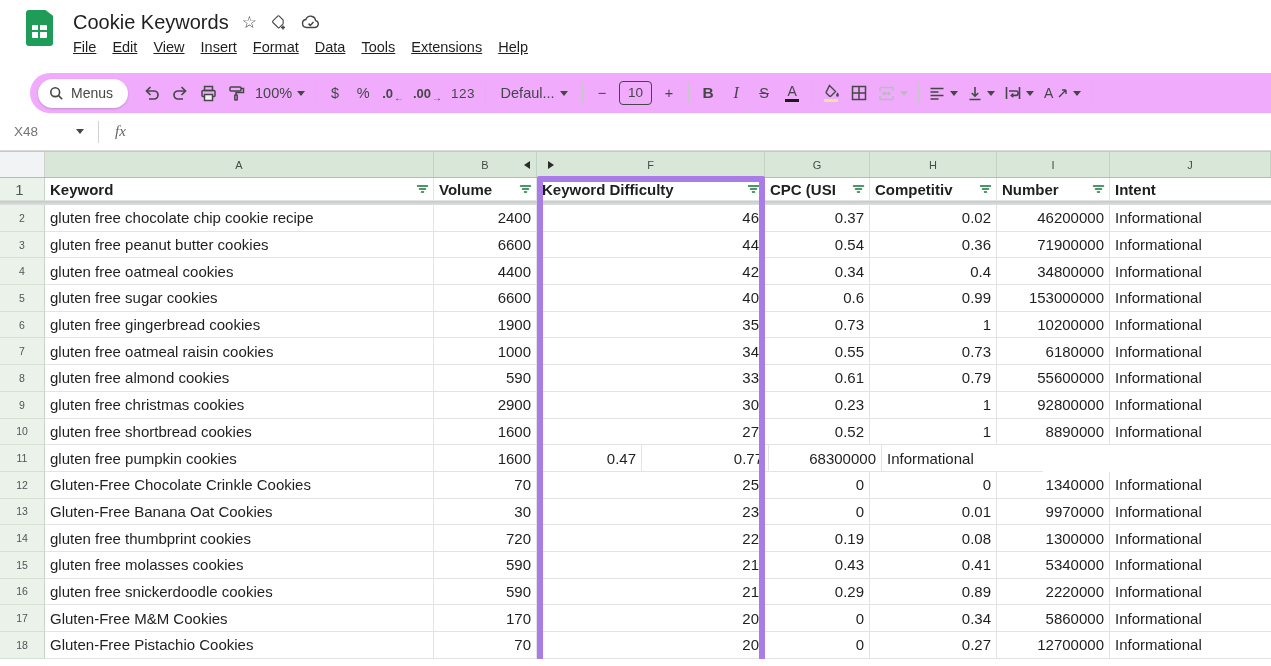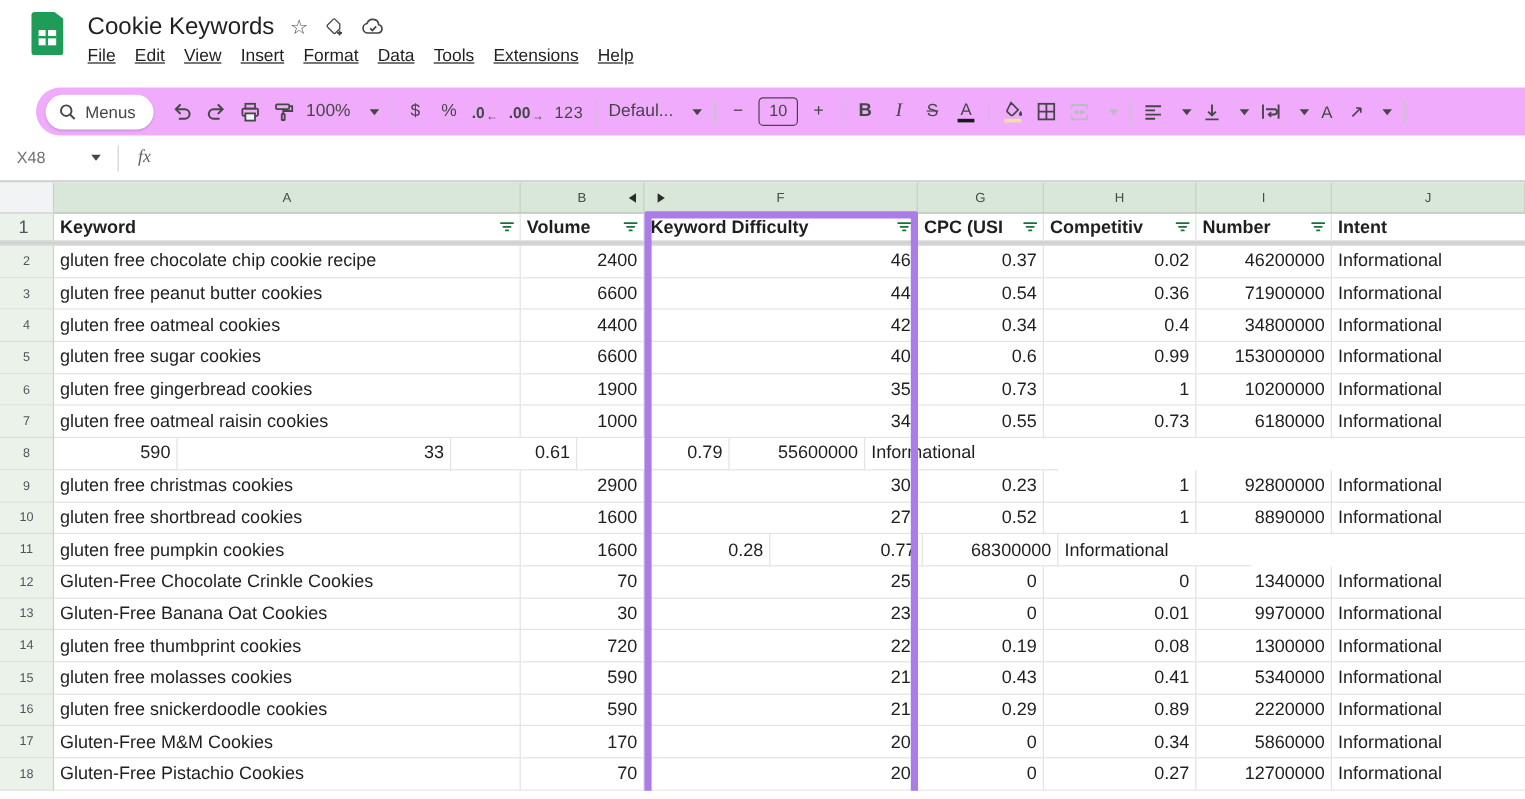--- a/index.html
+++ b/index.html
@@ -22,21 +22,21 @@
   .menubar { display:flex; margin-left:-8px; margin-top:1px; }
   .menu-item { font-size:14.5px; color:#1f1f1f; padding:3px 8px; border-radius:8px; cursor:pointer;text-decoration:underline; }
 
   
   .toolbar { height:40px; margin:5px 0 0 30px; width:1241px; background:#f0abfc;
     border-radius:20px 0 0 20px; display:flex; align-items:center; padding:0 6px 0 8px;
     color:#444746; }
   .pill { background:#fff; border-radius:15px; height:29px; display:flex; align-items:center;
     gap:7px; padding:0 15px 0 11px; box-shadow:0 1px 2px rgba(60,64,67,.25); font-size:14px; }
   .tbtn { height:28px; min-width:28px; padding:0 5px; display:flex; align-items:center;
-    justify-content:center; border-radius:4px; font-size:14.5px; gap:16px; position:relative; }
+    justify-content:center; border-radius:4px; font-size:14.5px; gap:5px; position:relative; }
   .tdiv { width:1px; height:21px; background:#c4c7c5; margin:0 5px; flex:none; }
   .caret { width:0; height:0; border-left:4px solid transparent; border-right:4px solid transparent;
     border-top:5px solid #444746; display:inline-block; }
   .caret.dis { border-top-color:#b8bcbf; }
   .fsize { width:33px; height:24px; border:1px solid #444746; border-radius:4px; text-align:center;
     font-size:13.5px; line-height:22px; margin:0 3px; }
   .bold-b { font-weight:bold; font-size:15.5px; }
   .ital-i { font-family:"Liberation Serif",serif; font-style:italic; font-size:16px; }
   .strike-s { font-size:14.5px; text-decoration:line-through; }
   .acolor { display:flex; flex-direction:column; align-items:center; line-height:1; }
@@ -394,20 +394,21 @@
     <div class="cell w-b num">1000</div>
     <div class="cell w-f num">34</div>
     <div class="cell w-g num">0.55</div>
     <div class="cell w-h num">0.73</div>
     <div class="cell w-i num">6180000</div>
     <div class="cell w-j j">Informational</div>
   </div>
 
   <div class="row">
     <div class="cell gutcell w-gut">8</div>
+    <div class="cell w-a">gluten free almond cookies</div>
     <div class="cell w-b num">590</div>
     <div class="cell w-f num">33</div>
     <div class="cell w-g num">0.61</div>
     <div class="cell w-h num">0.79</div>
     <div class="cell w-i num">55600000</div>
     <div class="cell w-j j">Informational</div>
   </div>
 
   <div class="row">
     <div class="cell gutcell w-gut">9</div>
@@ -428,21 +429,21 @@
     <div class="cell w-g num">0.52</div>
     <div class="cell w-h num">1</div>
     <div class="cell w-i num">8890000</div>
     <div class="cell w-j j">Informational</div>
   </div>
 
   <div class="row">
     <div class="cell gutcell w-gut">11</div>
     <div class="cell w-a">gluten free pumpkin cookies</div>
     <div class="cell w-b num">1600</div>
-    <div class="cell w-g num">0.28</div>
+    <div class="cell w-g num">0.47</div>
     <div class="cell w-h num">0.77</div>
     <div class="cell w-i num">68300000</div>
     <div class="cell w-j j">Informational</div>
   </div>
 
   <div class="row">
     <div class="cell gutcell w-gut">12</div>
     <div class="cell w-a">Gluten-Free Chocolate Crinkle Cookies</div>
     <div class="cell w-b num">70</div>
     <div class="cell w-f num">25</div>

